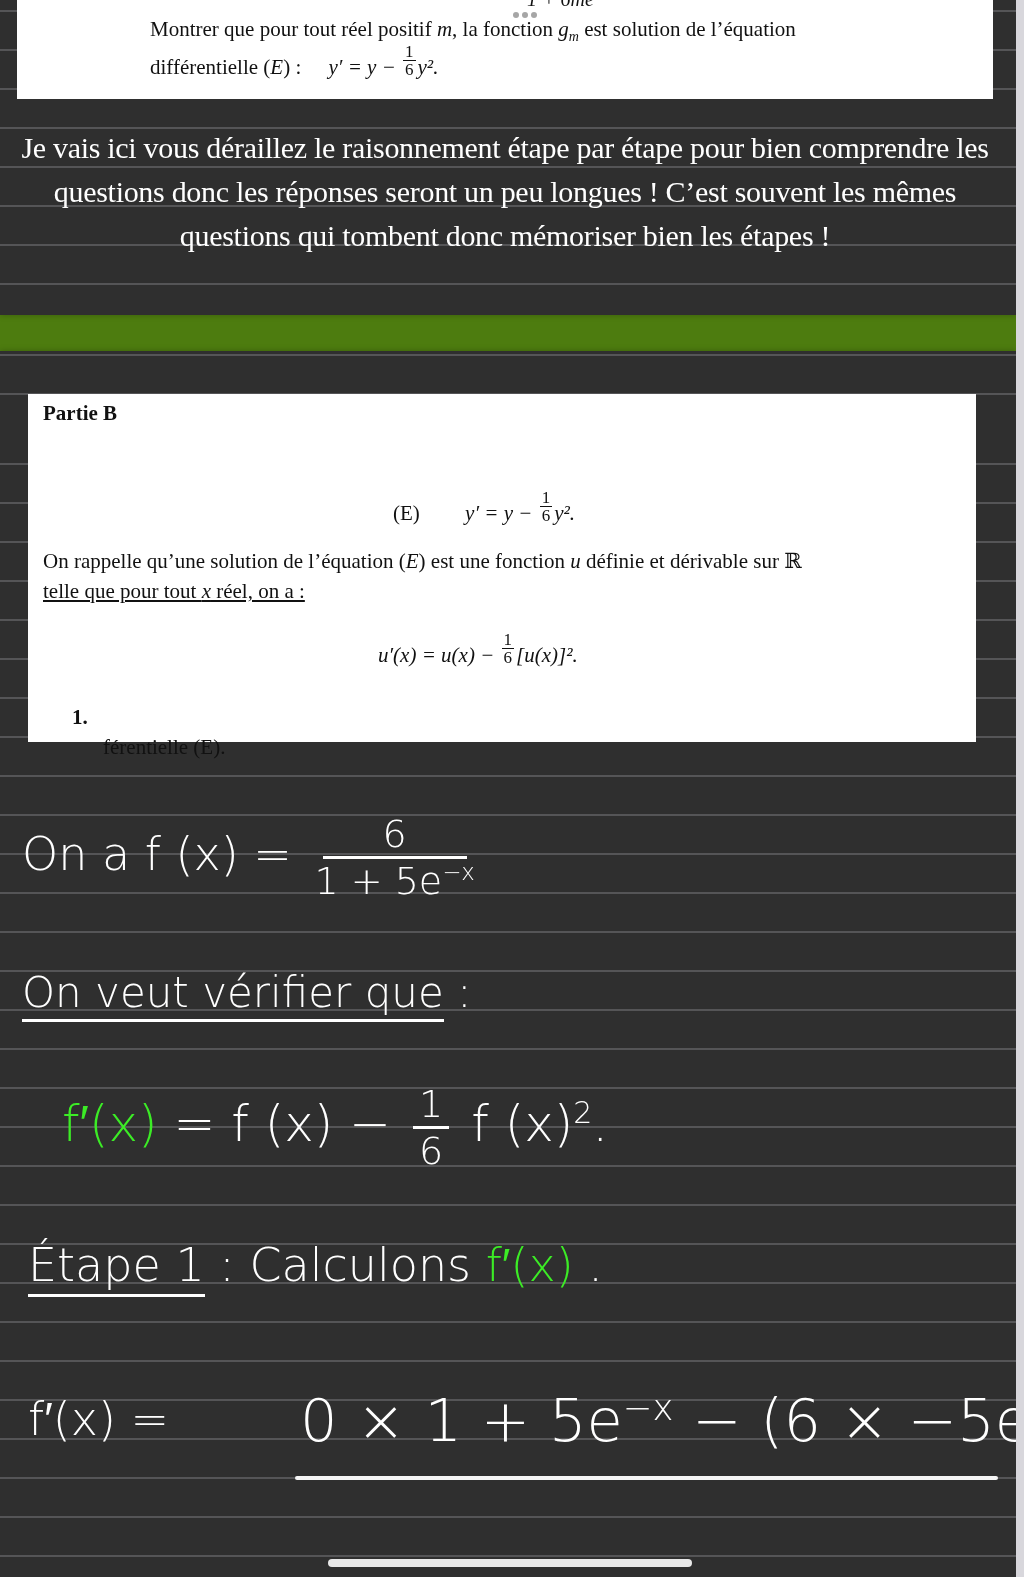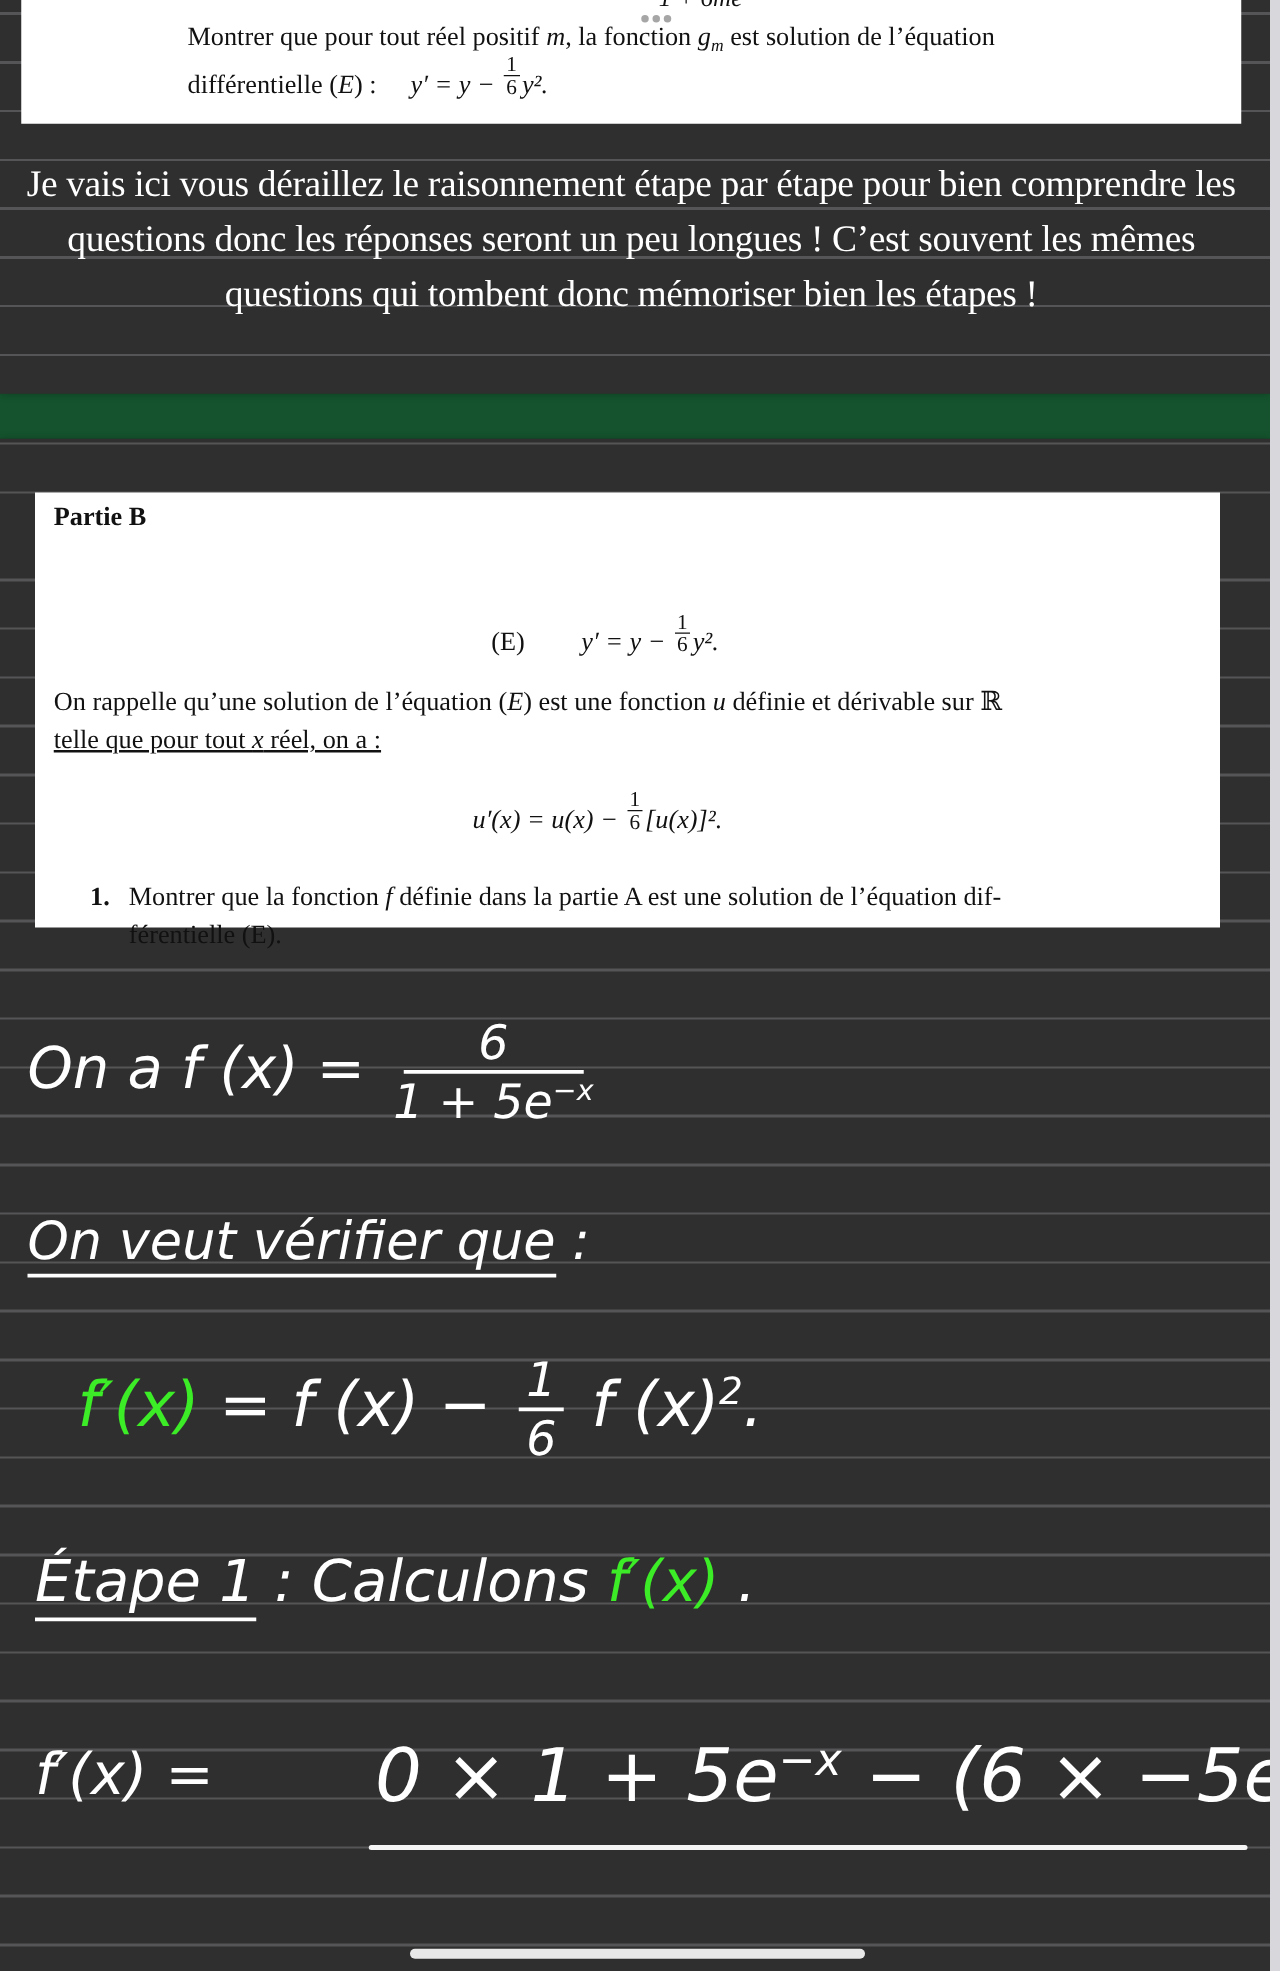--- a/index.html
+++ b/index.html
@@ -1,20 +1,20 @@
 <!DOCTYPE html>
 <html><head>
 <meta charset="utf-8">
 <style>
   * { box-sizing: border-box; margin: 0; padding: 0; }
   html, body {
     width: 1024px; height: 1577px; overflow: hidden;
     background: #e4e3e8;
   }
-  .canvas { position: relative; width: 1024px; height: 1577px; background: #14532d; }
+  .canvas { position: relative; width: 1024px; height: 1577px; background: #4d7c0f; }
 
   
   .page {
     position: absolute; left: 0; width: 1016px;
     background-color: #2f2f2f;
     background-image: repeating-linear-gradient(
       to bottom,
       transparent 0px, transparent 37px,
       #555557 37px, #555557 39px
     );
@@ -61,21 +61,21 @@
     position: absolute; left: 10px; width: 990px; top: 126px;
     color: #ffffff; text-align: center;
     font-family: "Liberation Serif", "DejaVu Serif", serif;
     font-size: 30px; line-height: 44px; letter-spacing: -0.3px;
   }
 
   
   .hand {
     position: absolute; color: #ffffff; white-space: nowrap;
     font-family: "DejaVu Sans", "Liberation Sans", sans-serif;
-    font-style: italic; font-weight: 300;
+    font-weight: 300;
   }
   .green { color: #3cec26; }
   .hfrac {
     display: inline-flex; flex-direction: column; align-items: center; vertical-align: middle;
   }
   .hfrac .hnum { border-bottom: 3px solid #fff; }
   .underline { border-bottom: 3px solid #fff; padding-bottom: 2px; }
   sup { font-size: 0.6em; }
 
   .home-indicator {
@@ -136,23 +136,20 @@
 
     <div class="line serif" style="left:350px; top:248px;">
       <span class="ital">u′(x) = u(x) −</span>
       <span class="frac" style="margin-top:-18px">
           <span class="num">1</span>
           <span>6</span>
         </span><span class="ital">[u(x)]².</span>
     </div>
 
     <div class="line serif" style="left:44px; top:310px; font-weight:bold;">1.</div>
-    <div class="line serif" style="left:75px; top:310px;">
-      <span>Montrer que la fonction </span><span class="ital">f</span><span> définie dans la partie A est une solution de l’équation dif-</span>
-    </div>
     <div class="line serif" style="left:75px; top:340px;">férentielle (E).</div>
   </div>
 
   <div class="hand" style="left:22px; top:812px; font-size:46px;">
     <span>On a  f (x) =</span>
     <span class="hfrac" style="font-size:38px; margin-left:8px;">
       <span class="hnum" style="padding:0 60px;">6</span>
       <span><span>1 + 5e</span><sup>−x</sup></span>
     </span>
   </div>

